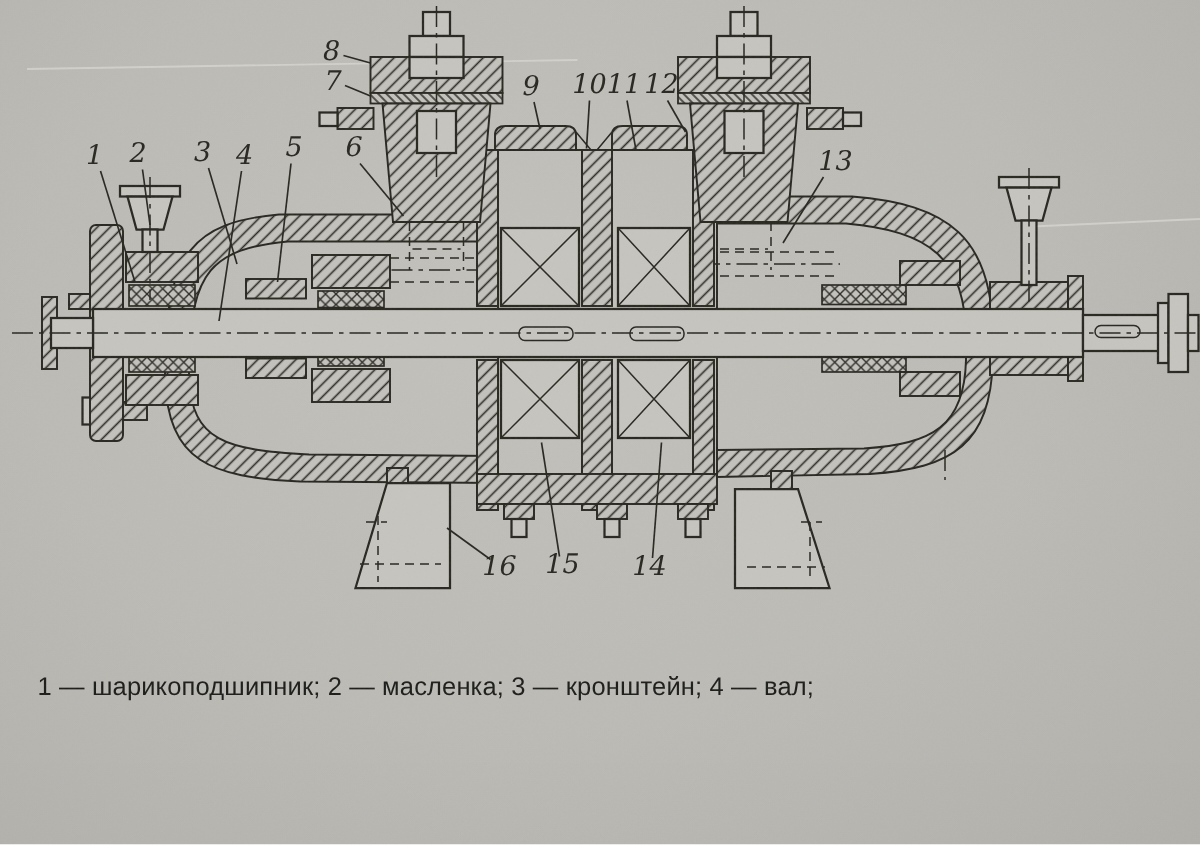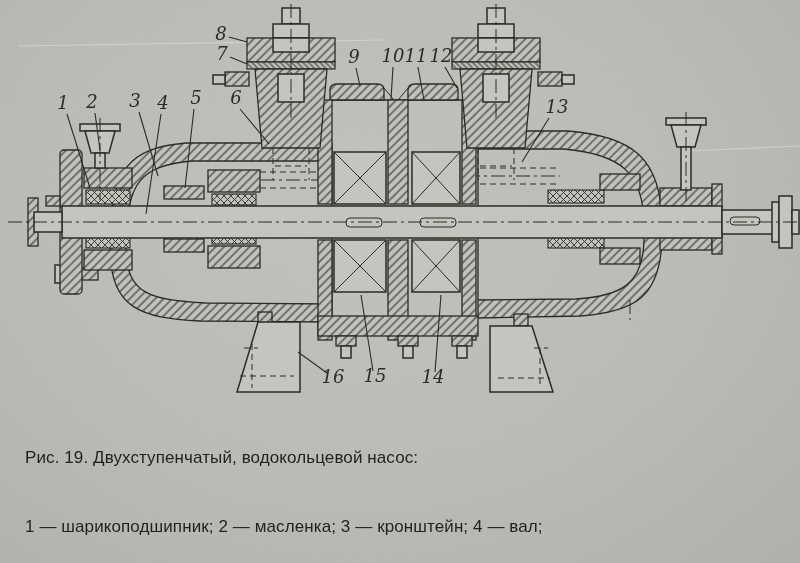--- a/index.html
+++ b/index.html
@@ -278,21 +278,20 @@
           <text x="375" y="382" class="callout-num">15</text>
         </g>
         <g>
           <line x1="327" y1="373" x2="298" y2="352" class="leader"></line>
           <text x="333" y="383" class="callout-num">16</text>
         </g>
       </g>
   </svg>
 
   <div class="caption">
-    <div class="cap-line">Рис. 19. Двухступенчатый, водокольцевой насос:</div>
     <div class="cap-line">1 — шарикоподшипник; 2 — масленка; 3 — кронштейн; 4 — вал;</div>
     
     
     
     
     
   </div>
 
   <svg class="grain-svg" width="800" height="563" viewBox="0 0 800 563">
     <filter id="grain">

